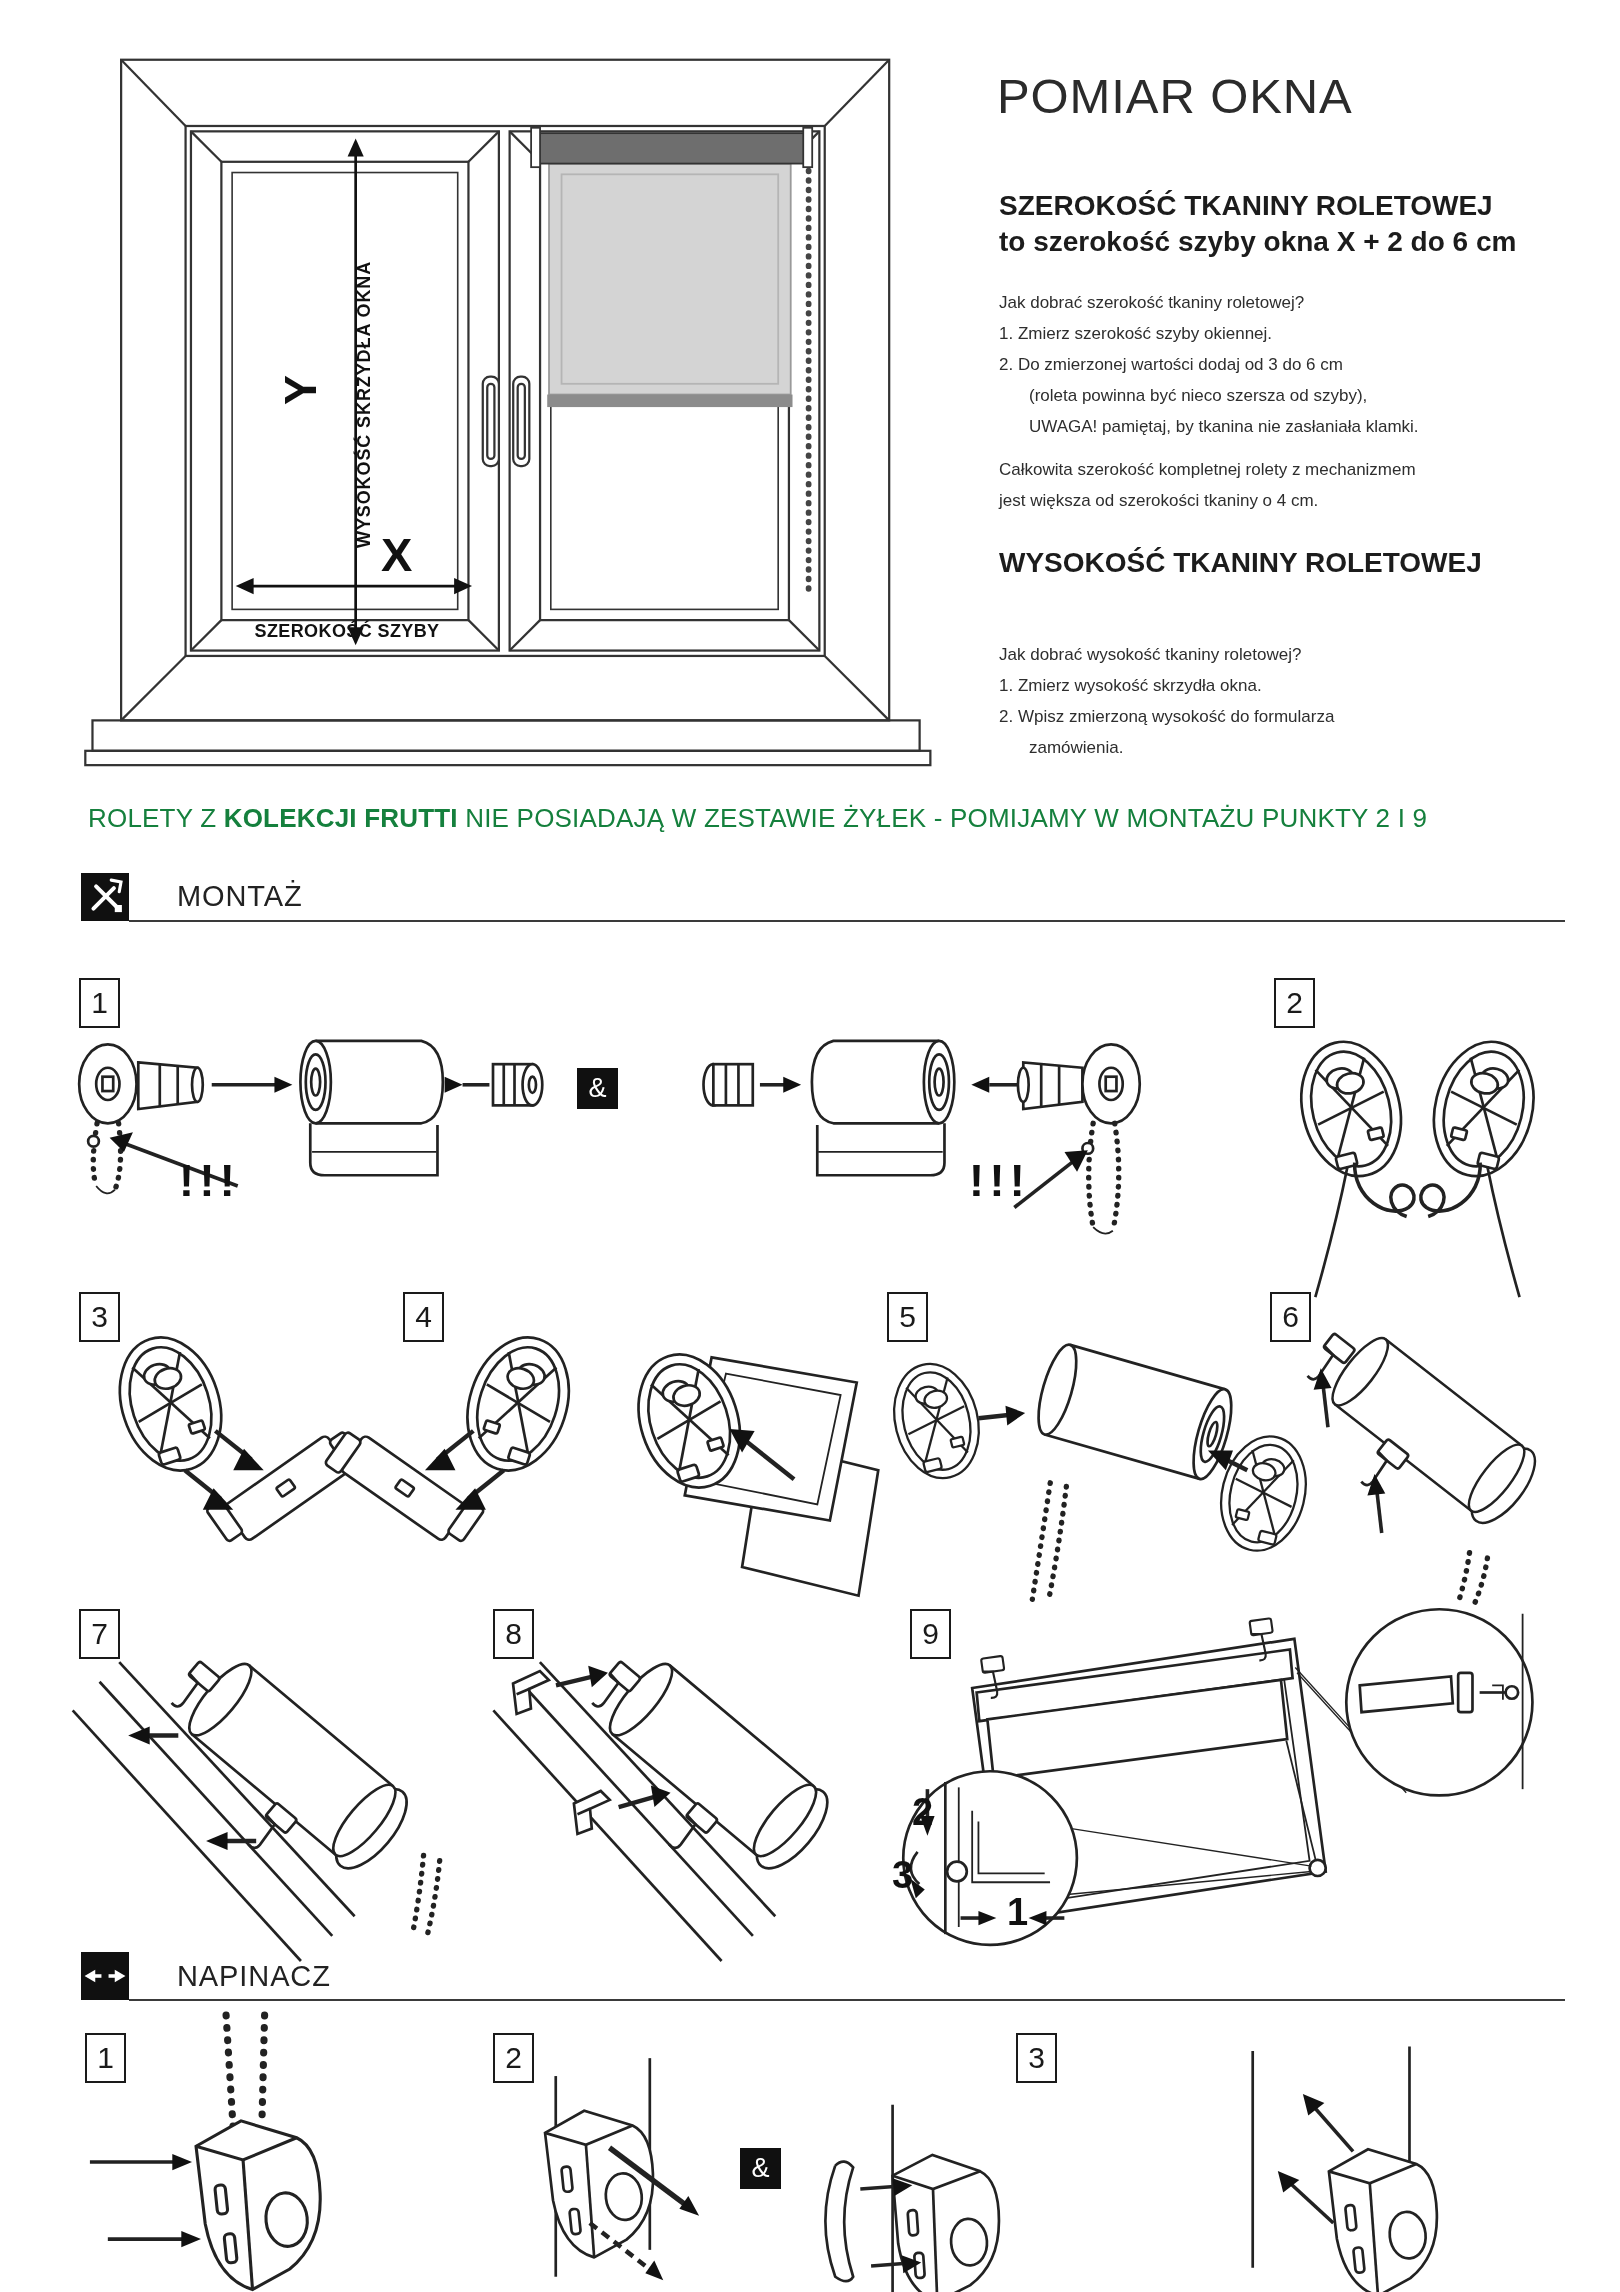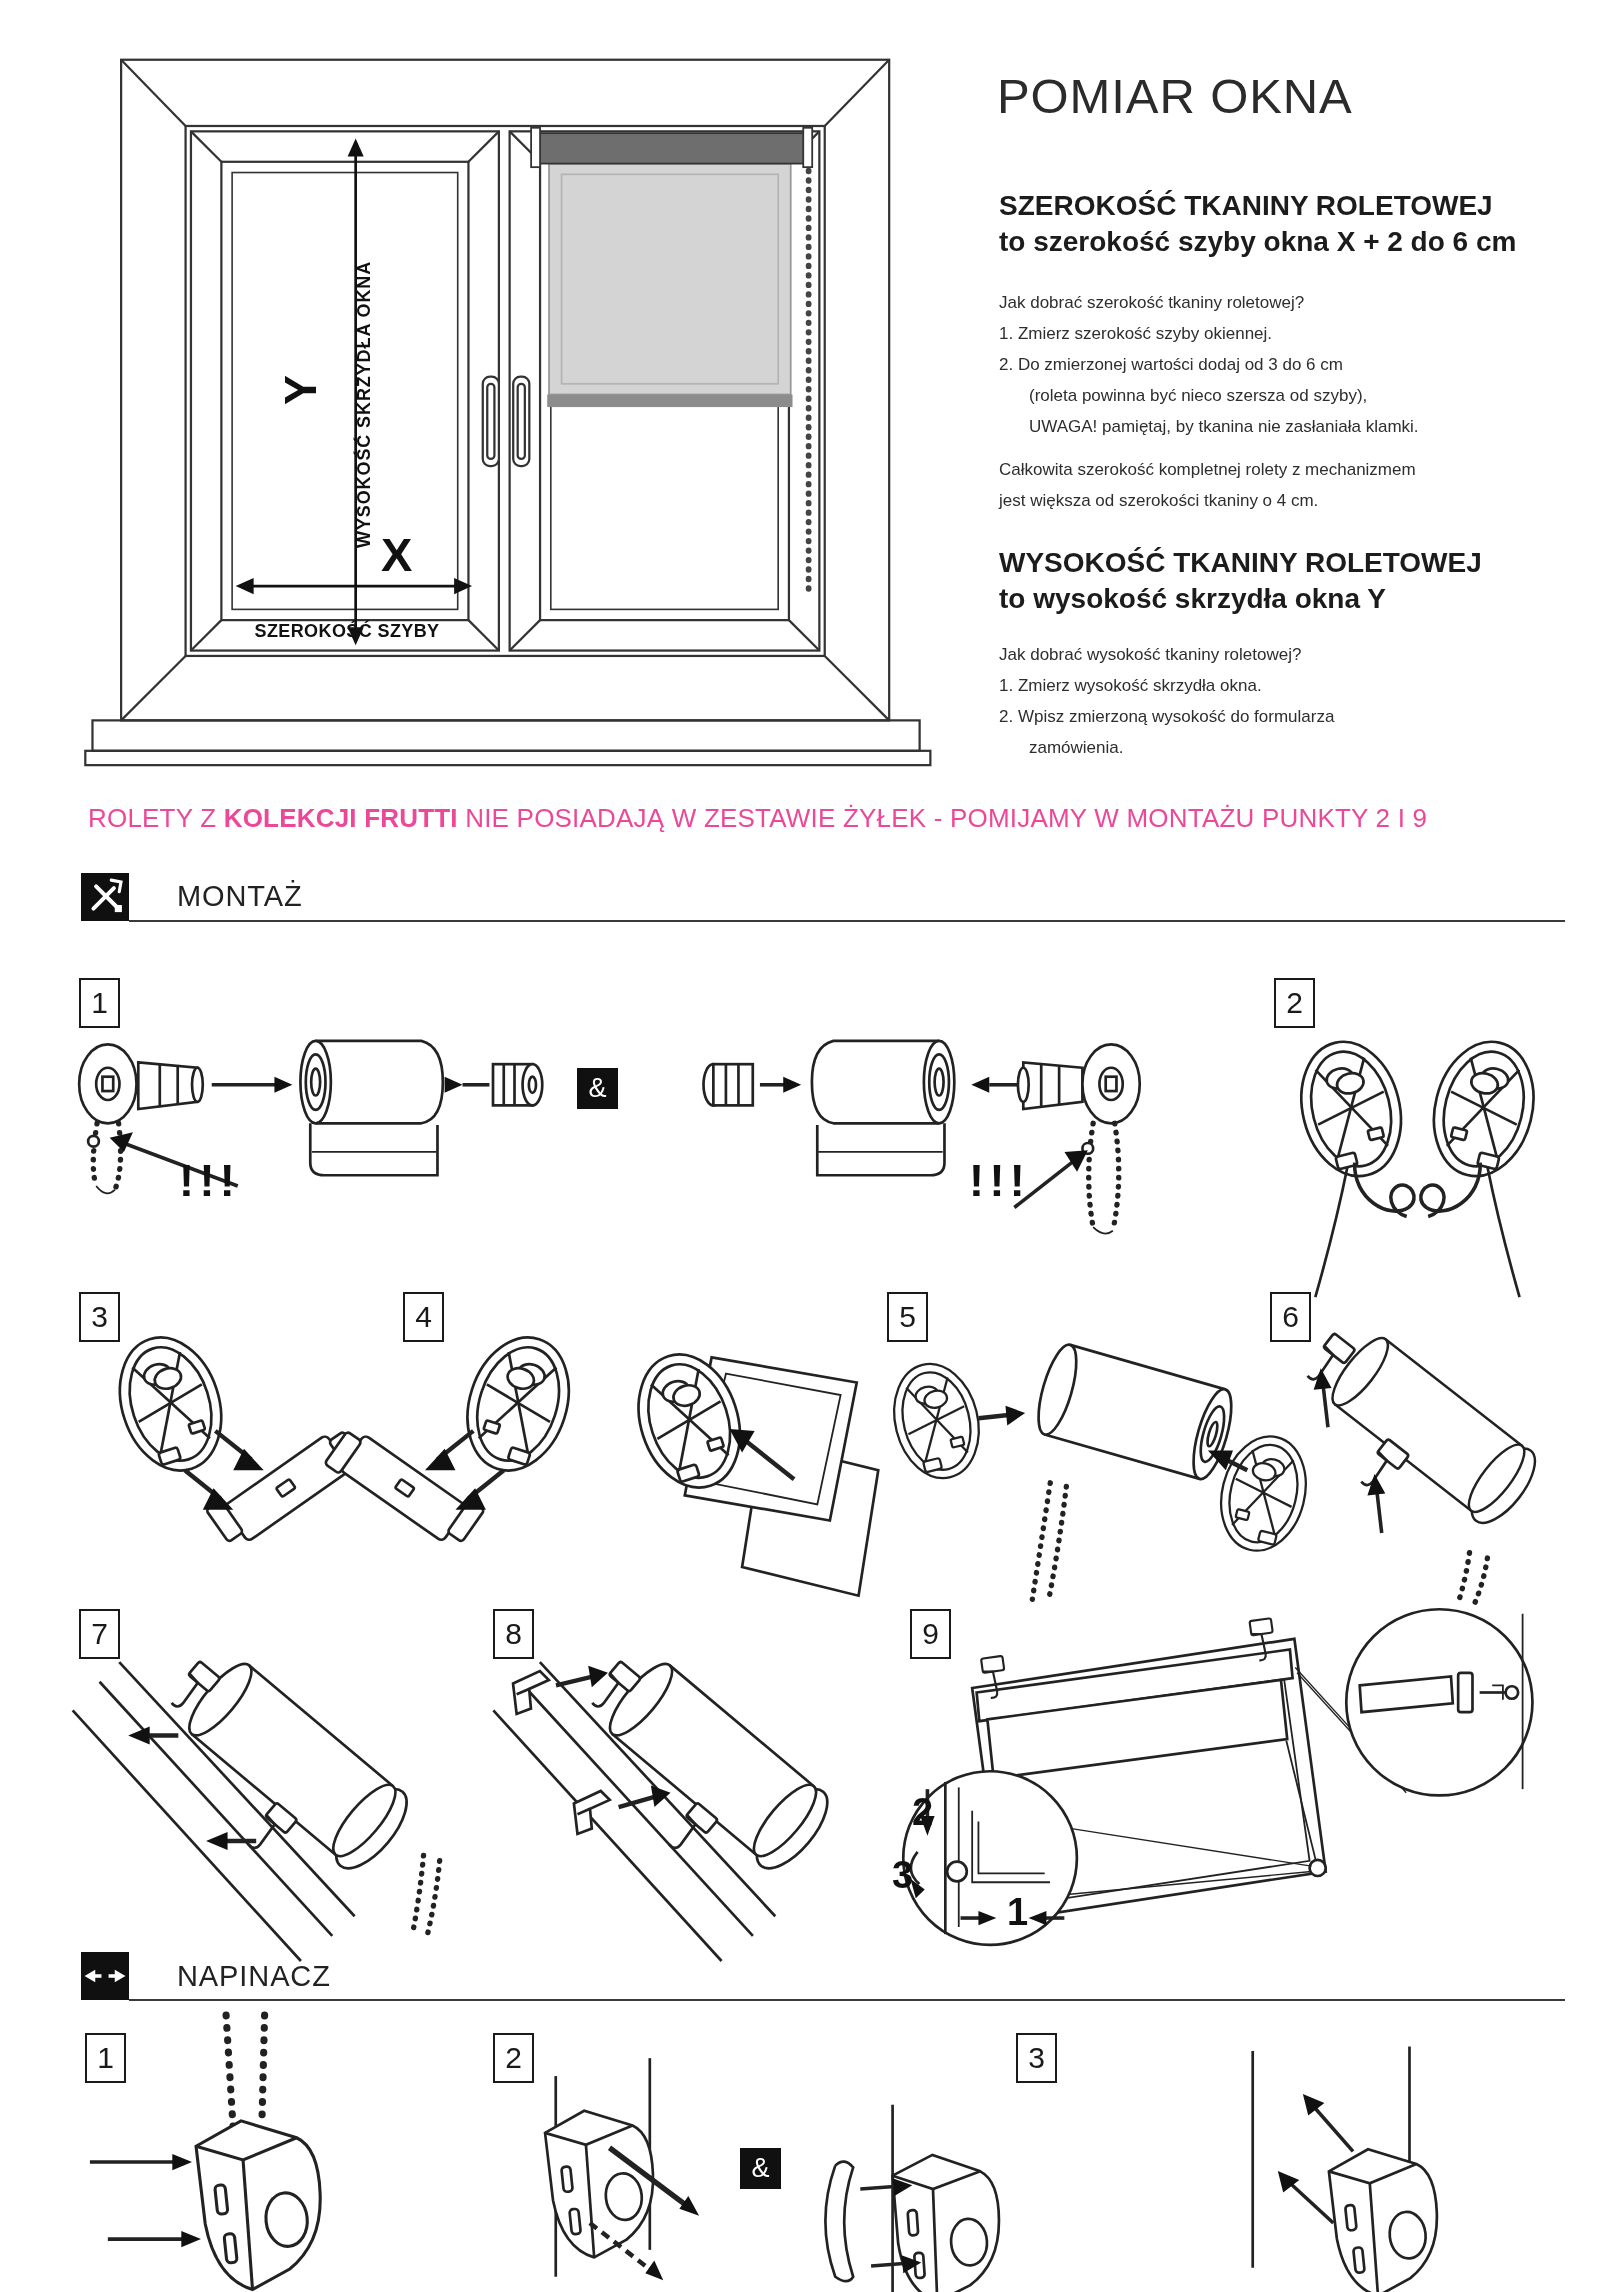--- a/index.html
+++ b/index.html
@@ -10,21 +10,21 @@
   }
 
   
   .pomiar-title { position:absolute; left:997px; top:68px; font-size:49px; font-weight:400;
                   color:#2b2b2b; letter-spacing:0.9px; }
   .h2 { position:absolute; left:999px; font-size:28px; font-weight:700; line-height:36px; color:#1c1c1c; }
   .body-block { position:absolute; left:999px; font-size:17px; line-height:31px; color:#2e2e2e; }
   .body-block .indent { padding-left:30px; }
 
   
-  .warning-line { position:absolute; left:88px; top:803px; font-size:26px; color:#ec4899;
+  .warning-line { position:absolute; left:88px; top:803px; font-size:26px; color:#15803d;
                   white-space:nowrap; letter-spacing:0.2px; }
   .warning-line b { font-weight:700; }
 
   
   .section-square { position:absolute; width:48px; height:48px; background:#101010;
                     display:flex; align-items:center; justify-content:center; }
   .section-title { position:absolute; font-size:29px; font-weight:400; color:#222; letter-spacing:0.9px; }
   .section-rule { position:absolute; height:1.8px; background:#3a3a3a; }
 
   
@@ -174,21 +174,20 @@
     <div class="indent">UWAGA! pamiętaj, by tkanina nie zasłaniała klamki.</div>
   </div>
 
   <div class="body-block" style="top:454px">
     <div>Całkowita szerokość kompletnej rolety z mechanizmem</div>
     <div>jest większa od szerokości tkaniny o 4 cm.</div>
   </div>
 
   <div class="h2" style="top:545px">
     <div>WYSOKOŚĆ TKANINY ROLETOWEJ</div>
-    <div>to wysokość skrzydła okna Y</div>
   </div>
 
   <div class="body-block" style="top:639px">
     <div>Jak dobrać wysokość tkaniny roletowej?</div>
     <div>1. Zmierz wysokość skrzydła okna.</div>
     <div>2. Wpisz zmierzoną wysokość do formularza</div>
     <div class="indent">zamówienia.</div>
   </div>
 
   <div class="warning-line">

